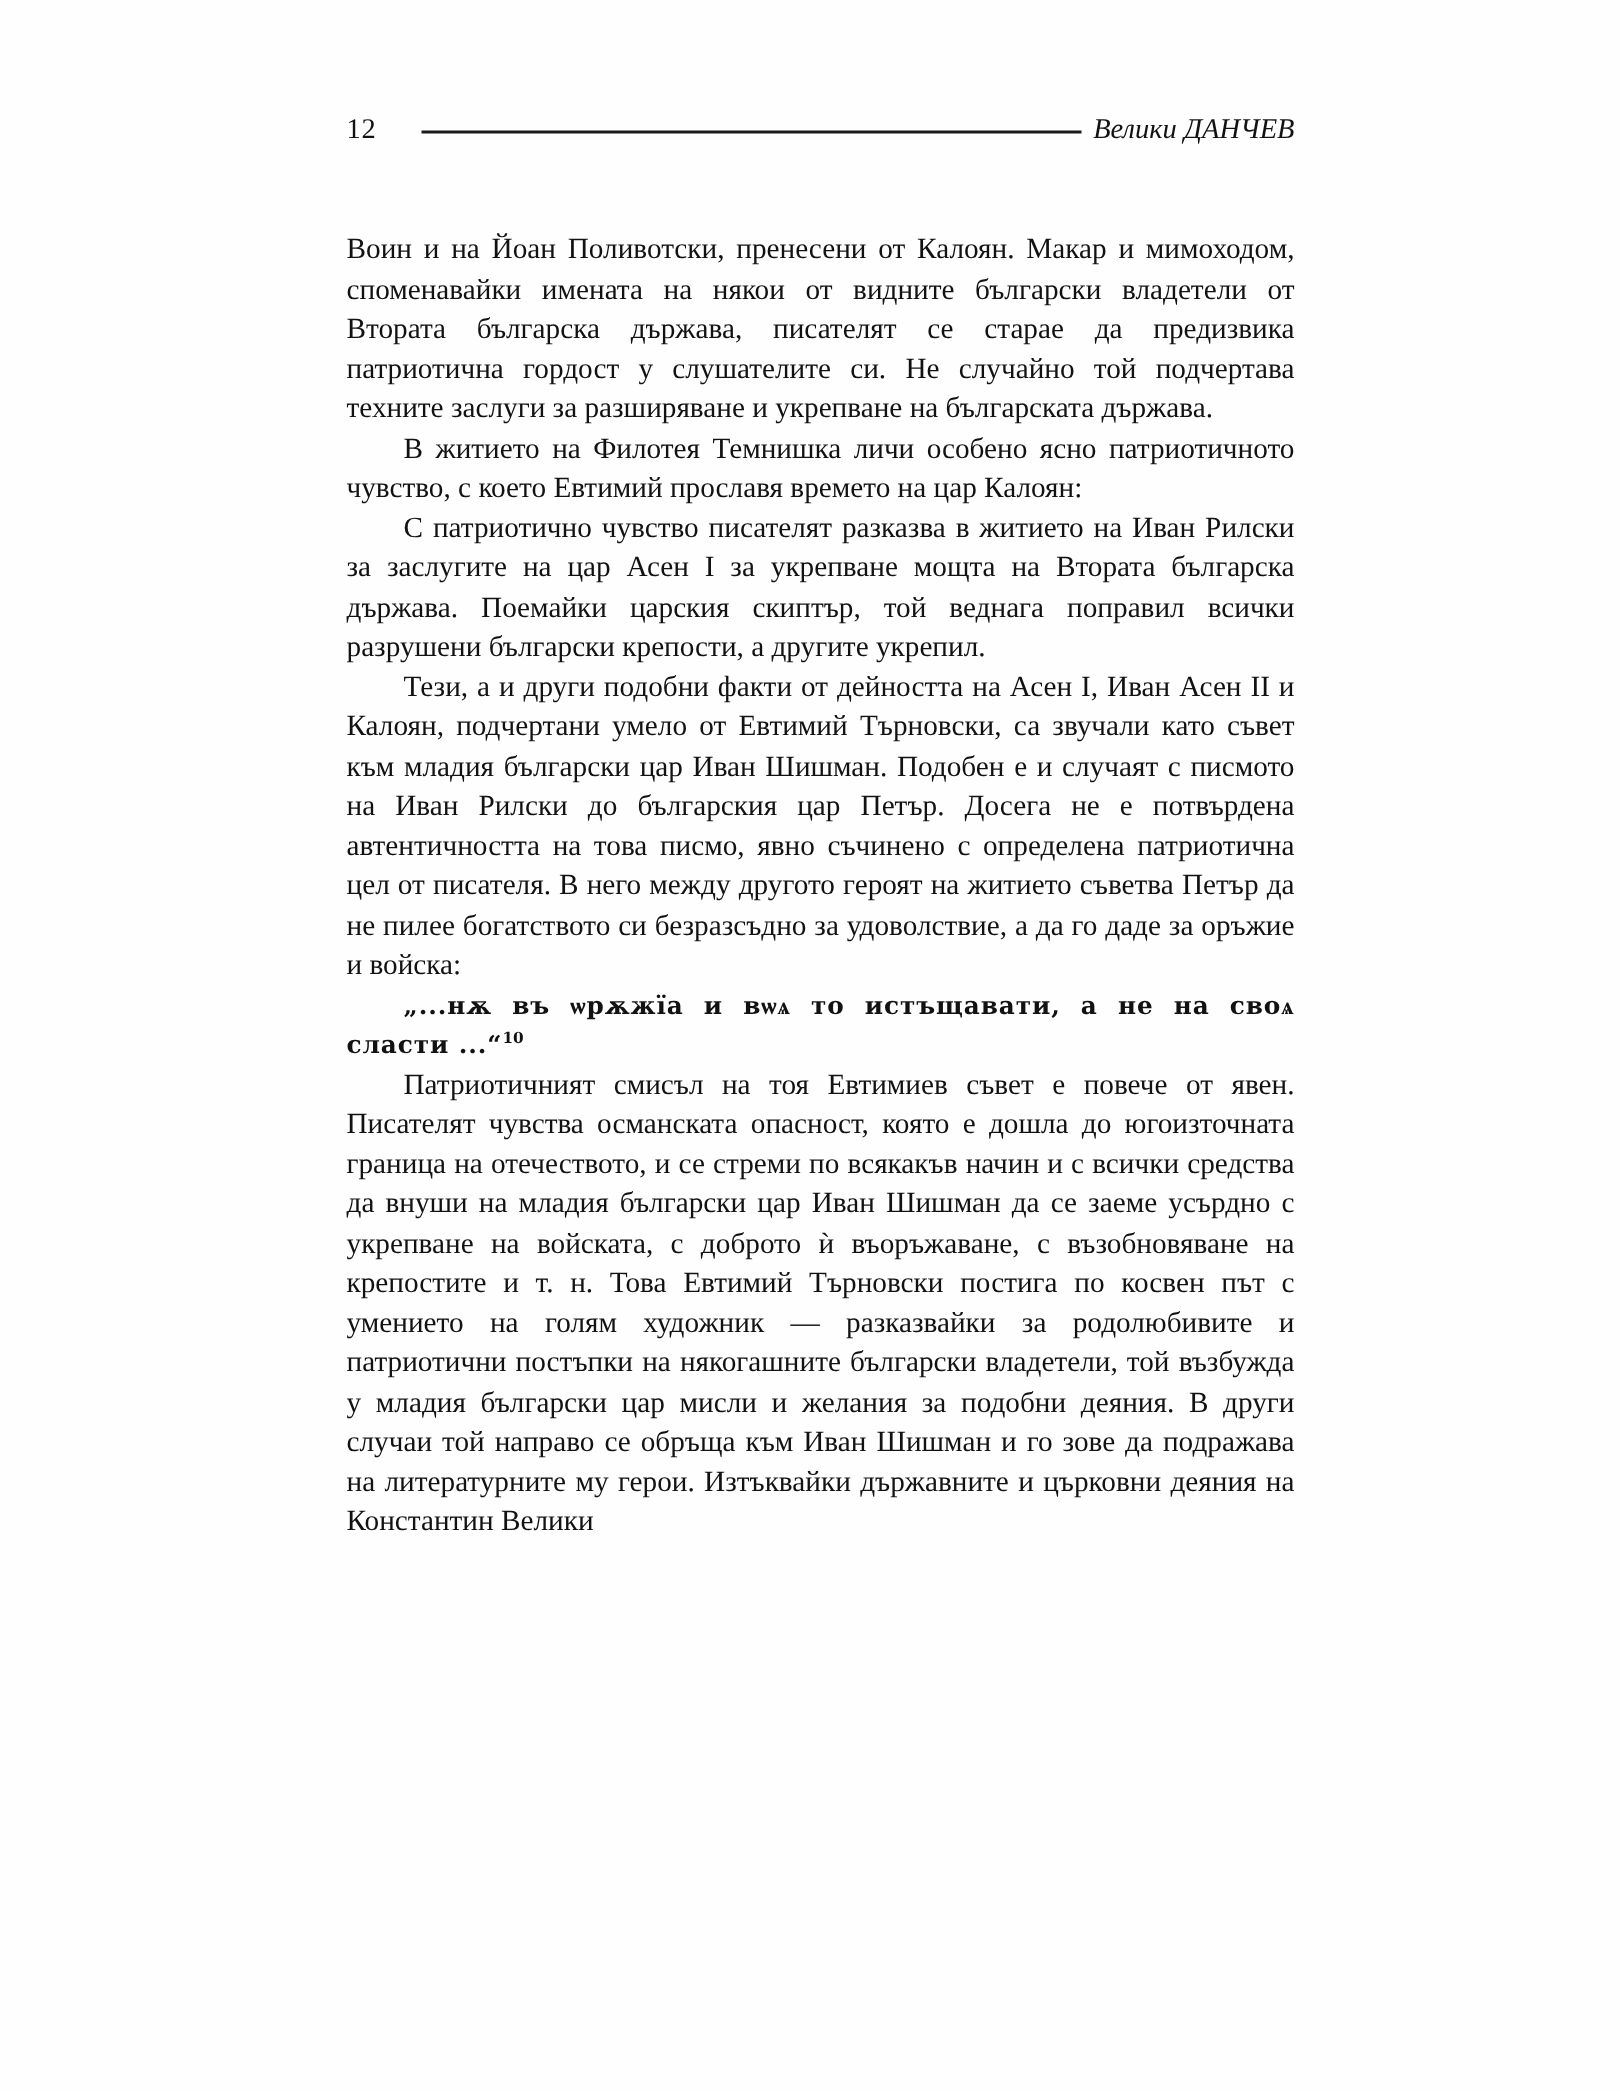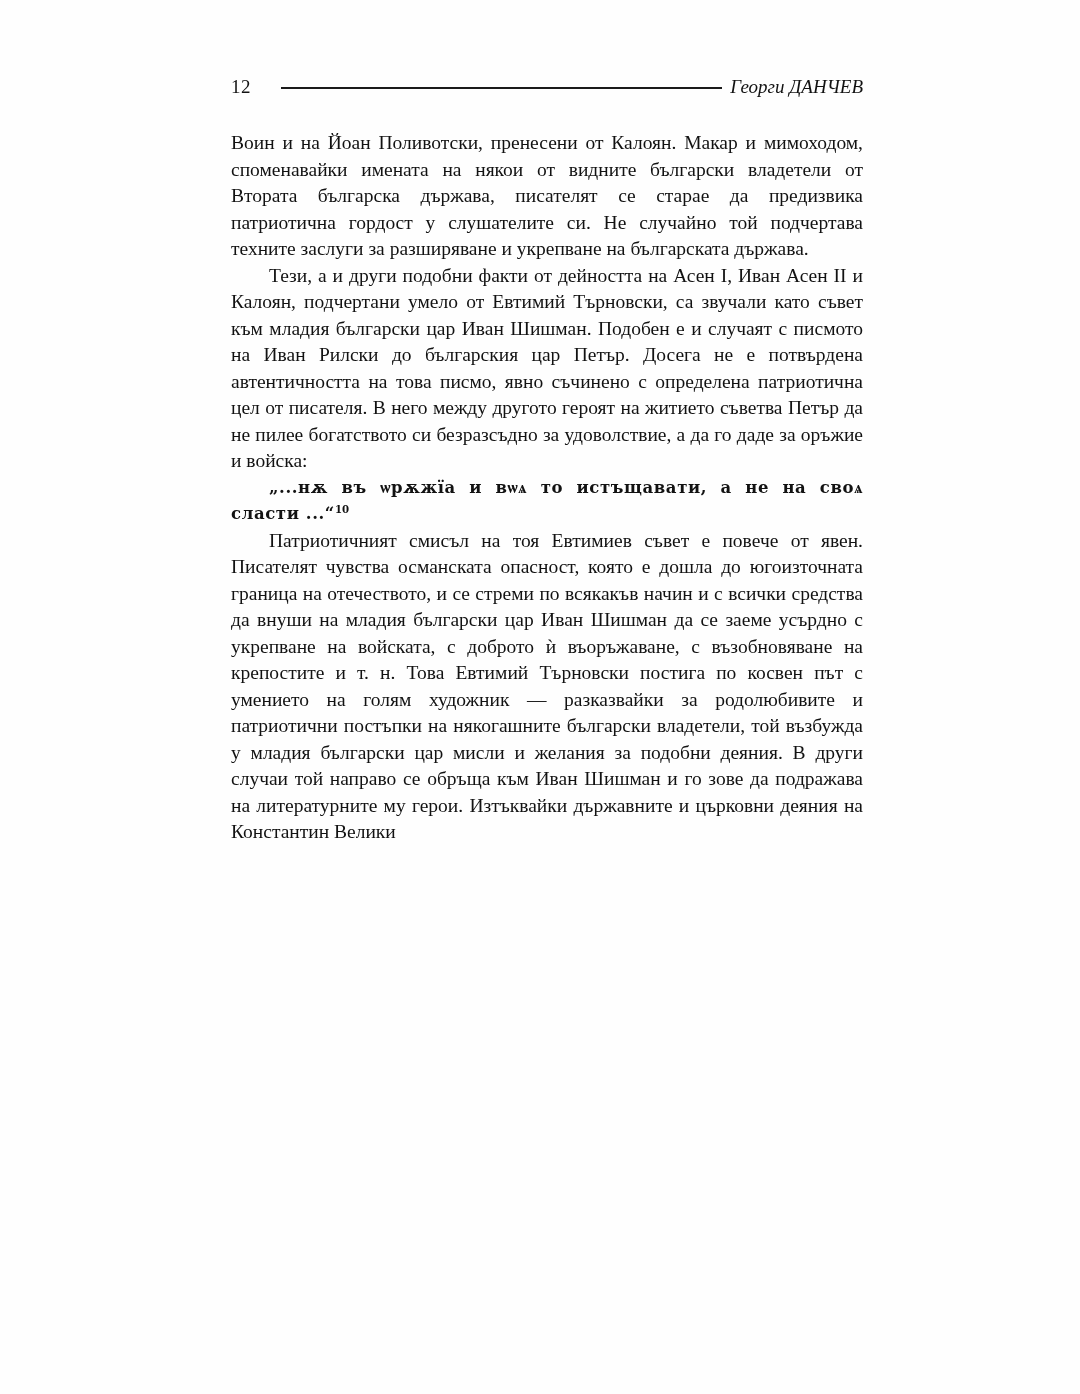--- a/index.html
+++ b/index.html
@@ -20,21 +20,21 @@
   .text-block {
     position: absolute;
     left: 231px;
     top: 76px;
     width: 632px;
   }
   .page-header {
     display: flex;
     align-items: center;
     font-size: 19px;
-    margin-bottom: 32px;
+    margin-bottom: 56px;
     text-align: right;
   }
   .page-number {
     font-size: 19px;
     letter-spacing: 0.5px;
   }
   .header-rule {
     flex: 1;
     height: 0;
     border-top: 2px solid #1a1a1a;
@@ -71,24 +71,26 @@
 </style>
 </head>
 <body>
 
 <div class="page">
   <div class="text-block">
 
     <div class="page-header">
       <span class="page-number">12</span>
       <span class="header-rule"></span>
-      <span class="header-author">Георги ДАНЧЕВ</span>
+      <span class="header-author">Велики ДАНЧЕВ</span>
     </div>
 
     <div class="body-text">
       <p class="continuation">Воин и на Йоан Поливотски, пренесени от Калоян. Макар и мимоходом, споменавайки имената на някои от видните български владетели от Втората българска държава, писателят се старае да предизвика патриотична гордост у слушателите си. Не случайно той подчертава техните заслуги за разширяване и укрепване на българската държава.</p>
+      <p>В житието на Филотея Темнишка личи особено ясно патриотичното чувство, с което Евтимий прославя времето на цар Калоян:</p>
+      <p>С патриотично чувство писателят разказва в житието на Иван Рилски за заслугите на цар Асен I за укрепване мощта на Втората българска държава. Поемайки царския скиптър, той веднага поправил всички разрушени български крепости, а другите укрепил.</p>
       <p>Тези, а и други подобни факти от дейността на Асен I, Иван Асен II и Калоян, подчертани умело от Евтимий Търновски, са звучали като съвет към младия български цар Иван Шишман. Подобен е и случаят с писмото на Иван Рилски до българския цар Петър. Досега не е потвърдена автентичността на това писмо, явно съчинено с определена патриотична цел от писателя. В него между другото героят на житието съветва Петър да не пилее богатството си безразсъдно за удоволствие, а да го даде за оръжие и войска:</p>
       <p class="quote"><span>„...нѫ въ ѡрѫжїа и вѡѧ то истъщавати, а не на своѧ сласти ...“</span><sup>10</sup></p>
       <p>Патриотичният смисъл на тоя Евтимиев съвет е повече от явен. Писателят чувства османската опасност, която е дошла до югоизточната граница на отечеството, и се стреми по всякакъв начин и с всички средства да внуши на младия български цар Иван Шишман да се заеме усърдно с укрепване на войската, с доброто ѝ въоръжаване, с възобновяване на крепостите и т. н. Това Евтимий Търновски постига по косвен път с умението на голям художник — разказвайки за родолюбивите и патриотични постъпки на някогашните български владетели, той възбужда у младия български цар мисли и желания за подобни деяния. В други случаи той направо се обръща към Иван Шишман и го зове да подражава на литературните му герои. Изтъквайки държавните и църковни деяния на Константин Велики</p>
     </div>
 
   </div>
 </div>
 
 </body></html>

